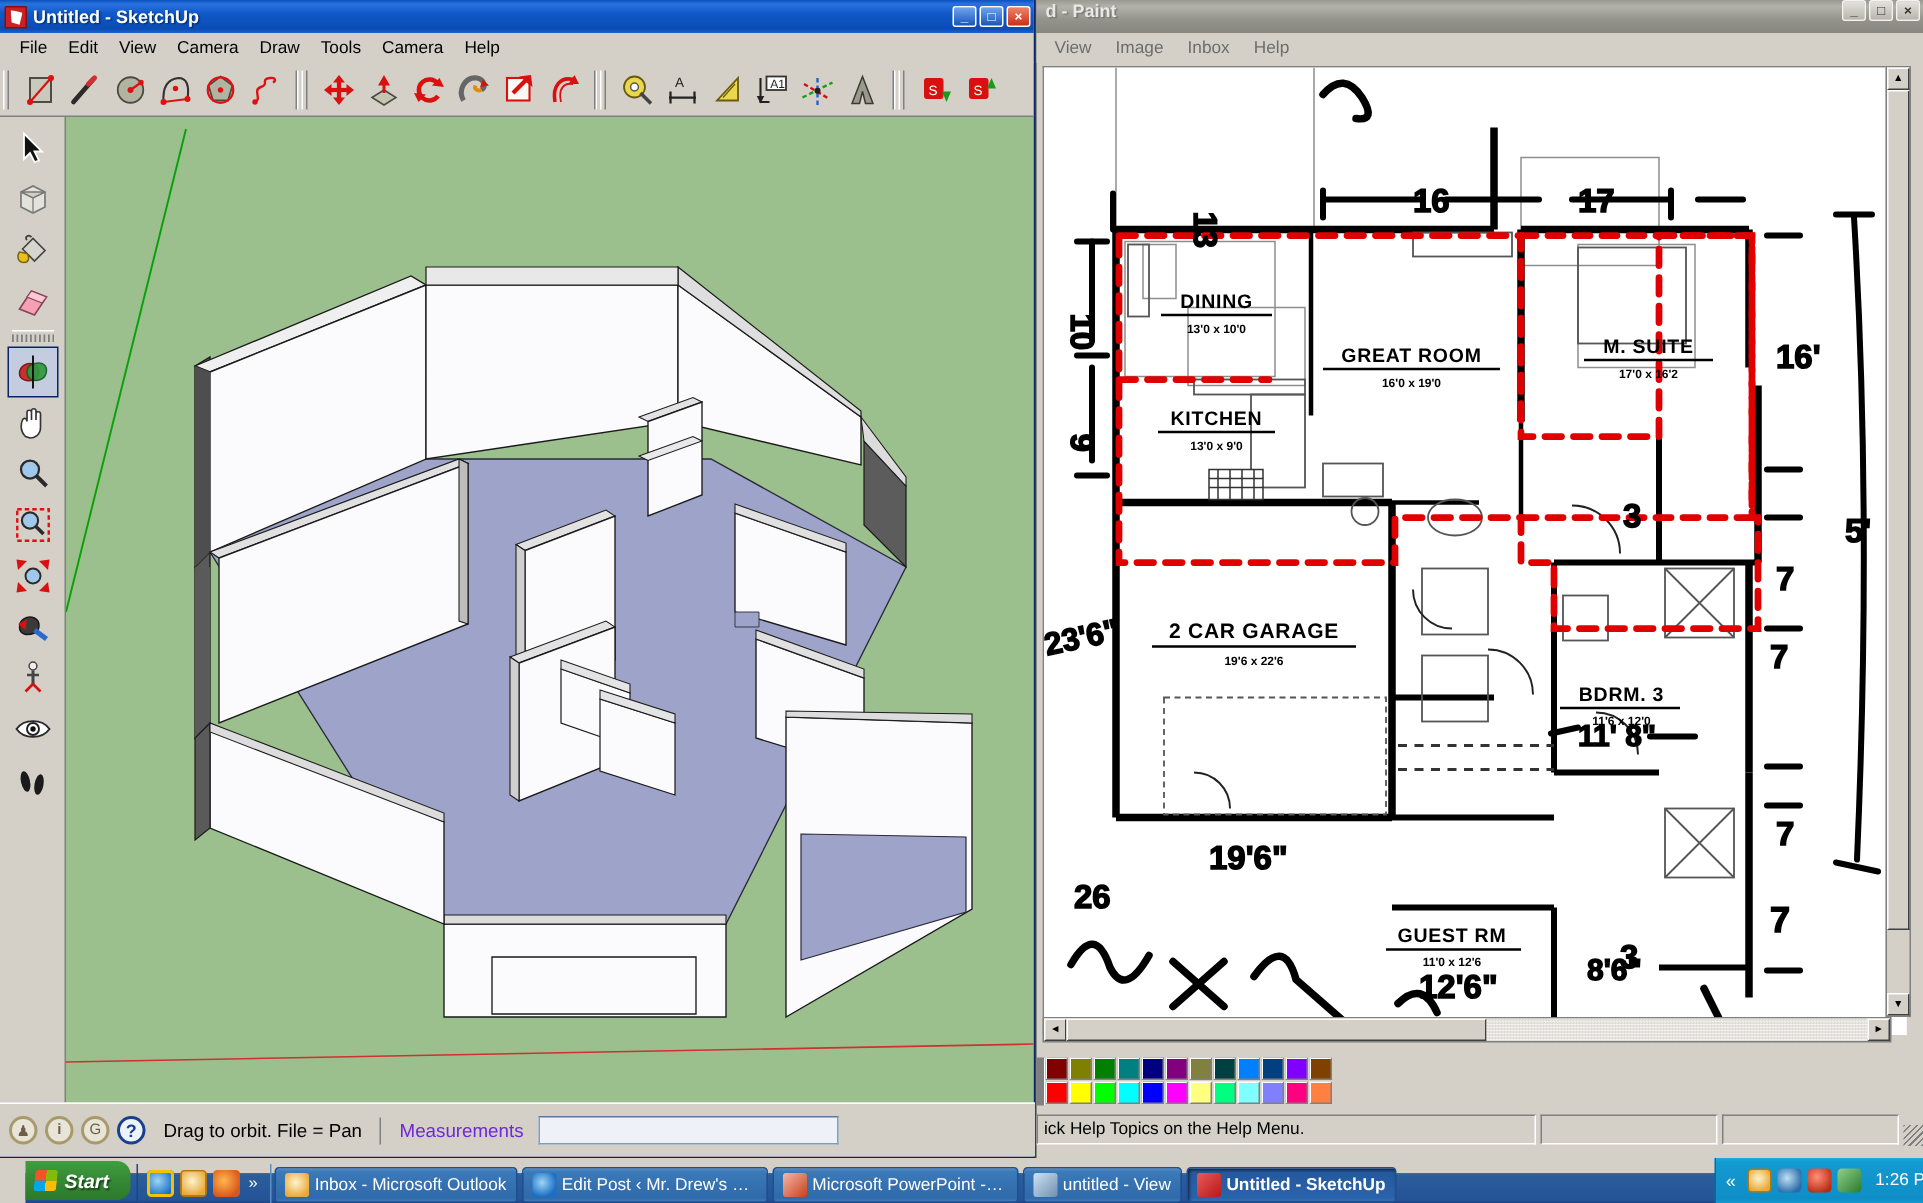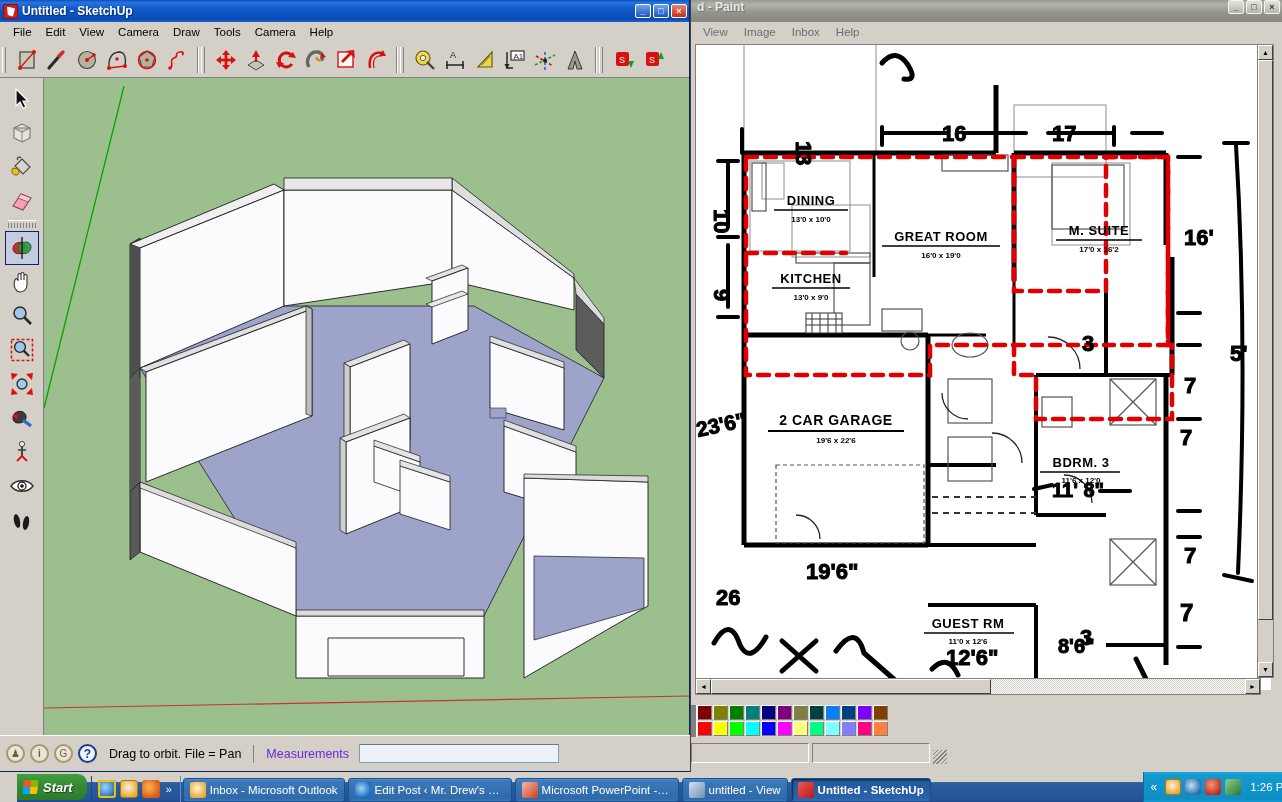--- a/index.html
+++ b/index.html
@@ -834,20 +834,21 @@
           <div class="sw" style="background: rgb(0, 64, 128);"></div>
           <div class="sw" style="background: rgb(128, 128, 255);"></div>
           <div class="sw" style="background: rgb(128, 0, 255);"></div>
           <div class="sw" style="background: rgb(255, 0, 128);"></div>
           <div class="sw" style="background: rgb(128, 64, 0);"></div>
           <div class="sw" style="background: rgb(255, 128, 64);"></div>
         </div>
     </div>
 
     <div class="pt-statusbar">
+      <div class="pt-sbpanel" style="flex:1;">ick Help Topics on the Help Menu.</div>
       <div class="pt-sbpanel" style="width:118px;"></div>
       <div class="pt-sbpanel" style="width:118px;"></div>
       <div class="pt-grip"></div>
     </div>
   </div>
 
   <div id="taskbar">
     <div class="start-btn">
       <div class="start-flag"></div>
       <span>Start</span>

